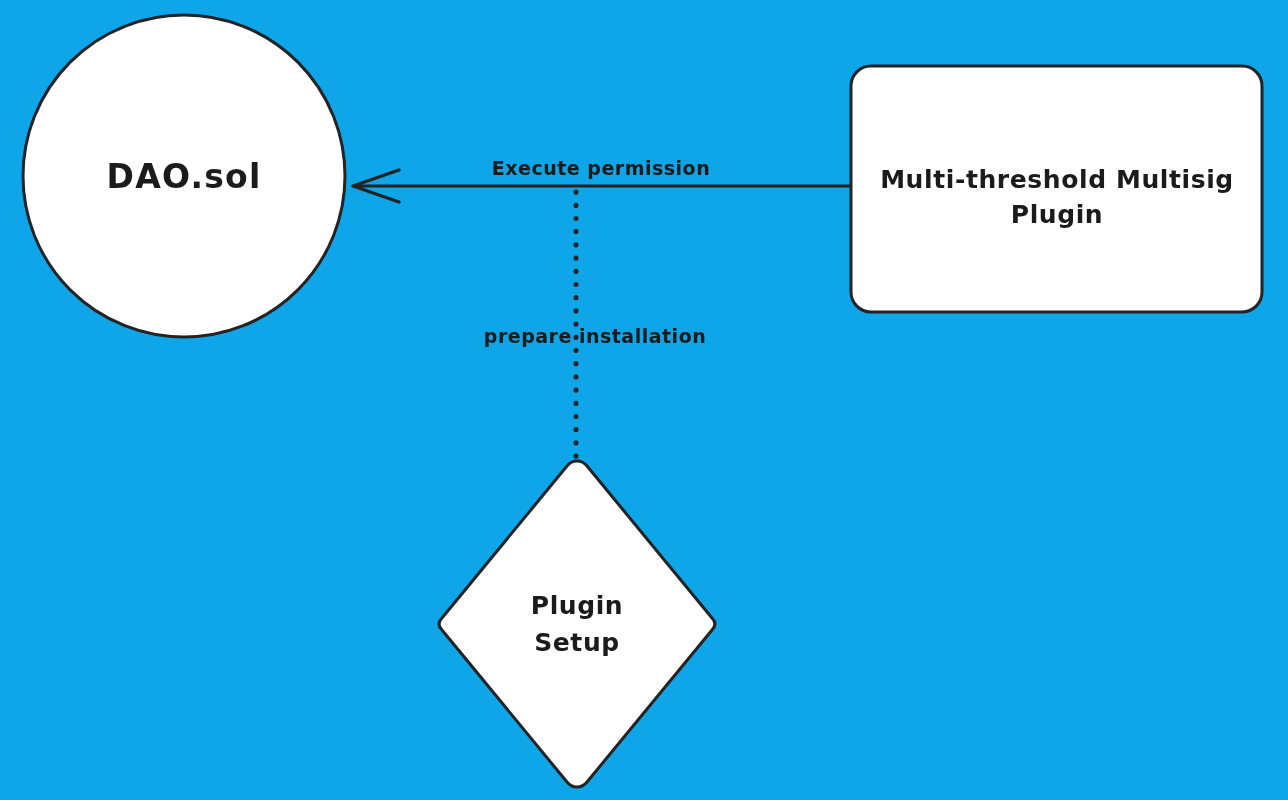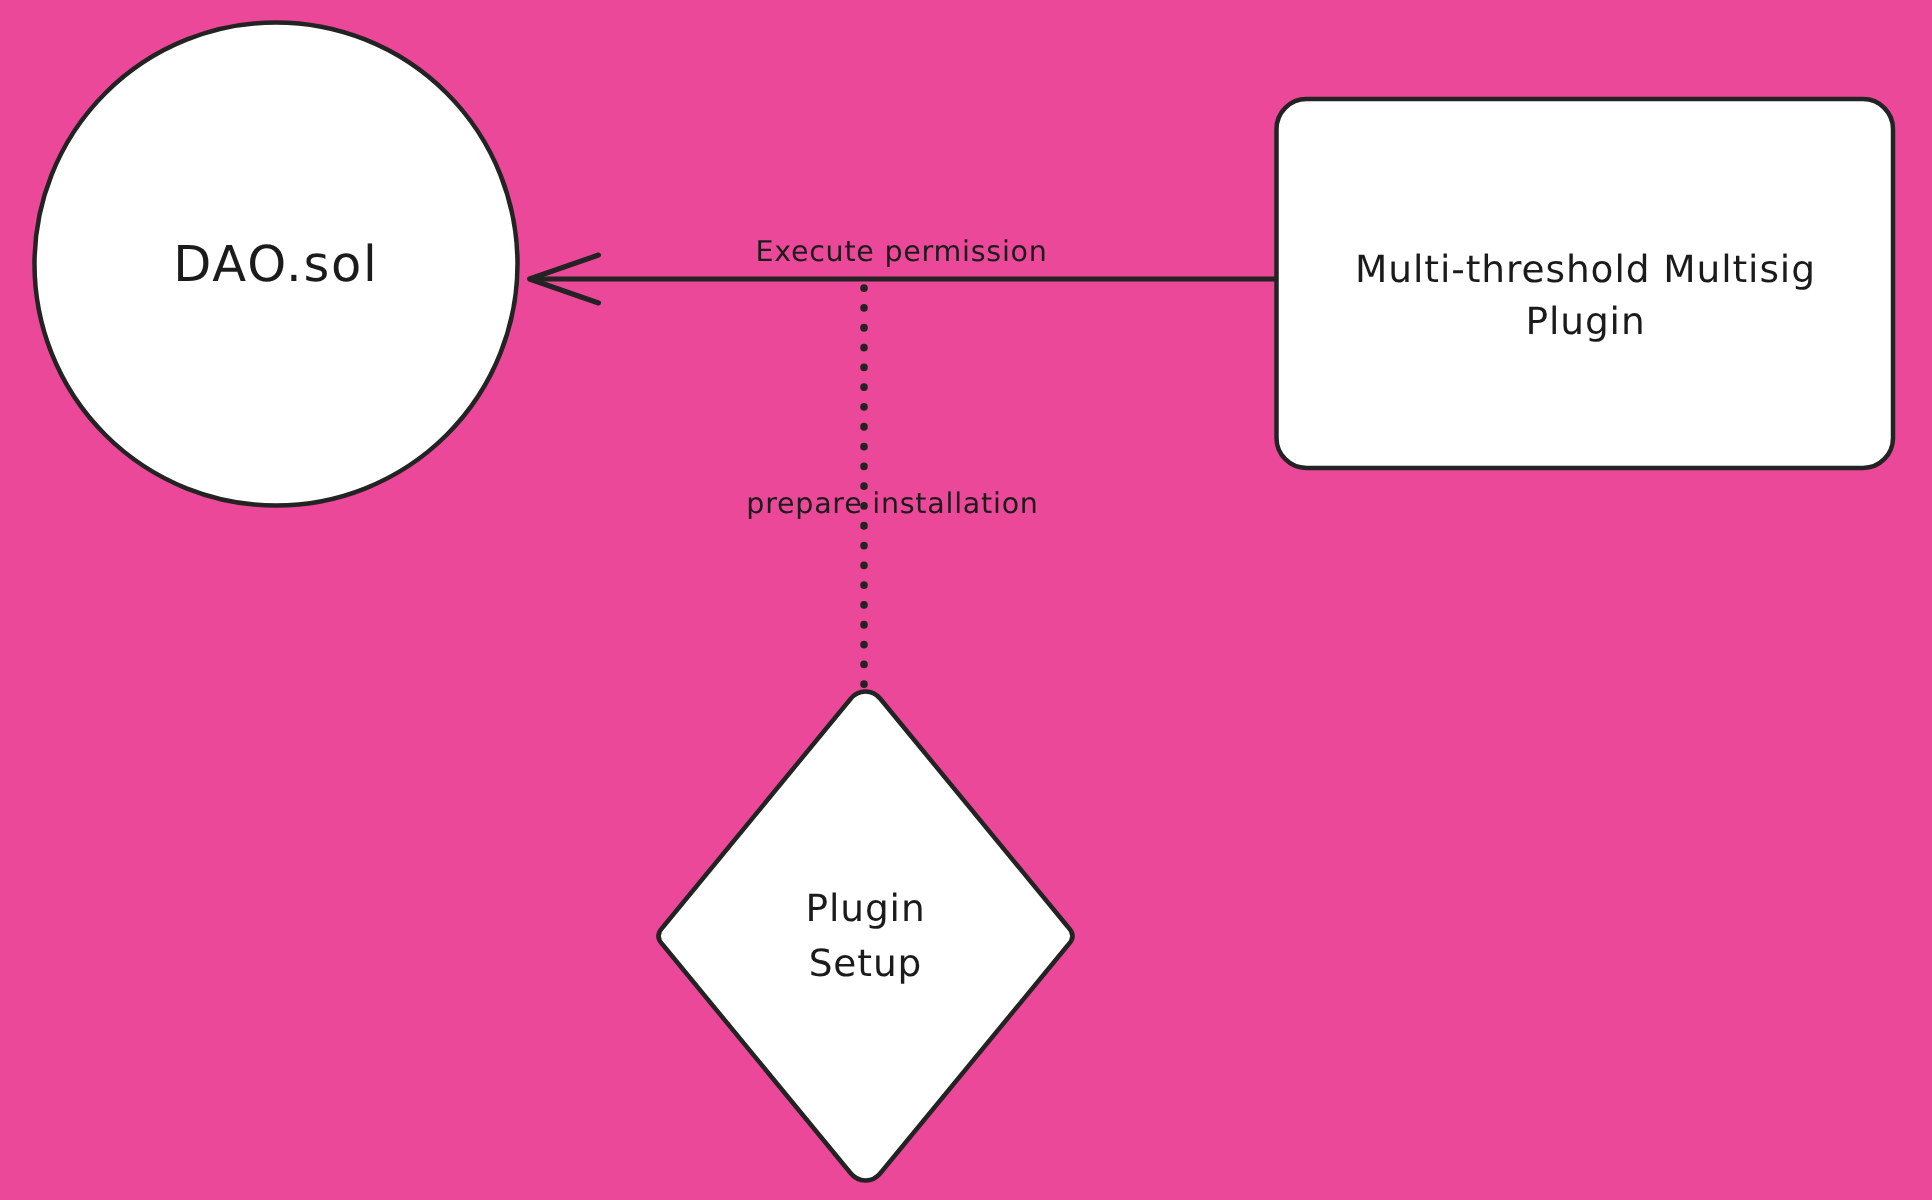--- a/index.html
+++ b/index.html
@@ -11,21 +11,22 @@
   body {
     width: 1288px;
     height: 800px;
     overflow: hidden;
     font-family: "DejaVu Sans", sans-serif;
   }
   #canvas {
     position: relative;
     width: 1288px;
     height: 800px;
-    background: #ec4899;
+    background: #0ea5e9;
+    font-weight: bold;
   }
   svg.diagram {
     position: absolute;
     top: 0;
     left: 0;
     width: 1288px;
     height: 800px;
     display: block;
   }
   .shape-stroke {

